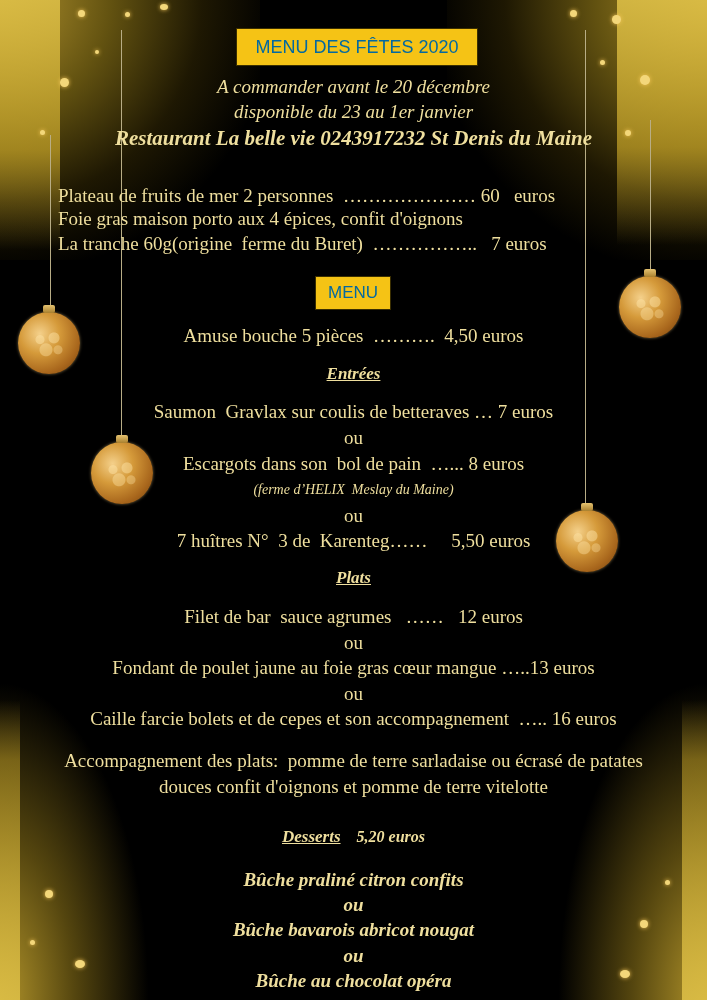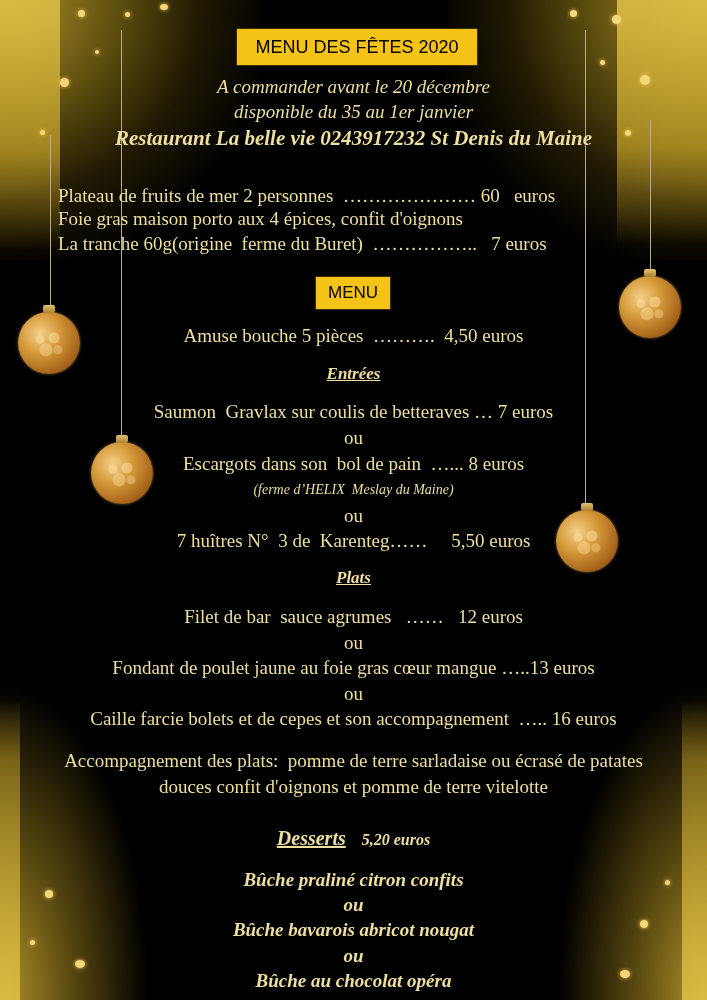--- a/index.html
+++ b/index.html
@@ -66,21 +66,21 @@
     background:
       radial-gradient(circle at 30% 40%, rgba(255,230,170,0.45) 0 4px, transparent 5px),
       radial-gradient(circle at 65% 35%, rgba(255,230,170,0.45) 0 5px, transparent 6px),
       radial-gradient(circle at 45% 70%, rgba(255,230,170,0.4) 0 6px, transparent 7px),
       radial-gradient(circle at 75% 70%, rgba(255,230,170,0.35) 0 4px, transparent 5px);
   }
 
   .content { position: absolute; left: 0; top: 0; width: 707px; height: 1000px; }
   .line { position: absolute; left: 0; width: 707px; text-align: center; white-space: nowrap; }
   .label-box {
-    position: absolute; background: #f5c315; color: #000000;
+    position: absolute; background: #f5c315; color: #0369a1;
     font-family: "Liberation Sans", sans-serif; text-align: center;
     border: 1px solid #3a2e00;
   }
   .italic { font-style: italic; }
   .bold-italic { font-style: italic; font-weight: bold; }
   .underline { text-decoration: underline; text-align: center; }
   .body-text { font-size: 19px; }
   .left-line { position: absolute; left: 58px; white-space: nowrap; font-size: 19px; }
 </style>
 </head>
@@ -127,21 +127,21 @@
 <div class="string" style="left:650px;top:120px;height:153px;"></div>
 <div class="ornament" style="left:619px;top:276px;"></div>
 
 <div class="content">
 
   <div class="label-box" style="left:236px;top:28px;width:240px;height:36px;line-height:36px;font-size:18px;">
     <span>MENU DES FÊTES 2020</span>
   </div>
 
   <div class="line italic" style="top:76px;font-size:19px;">A commander avant le 20 décembre</div>
-  <div class="line italic" style="top:101px;font-size:19px;">disponible du 35 au 1er janvier</div>
+  <div class="line italic" style="top:101px;font-size:19px;">disponible du 23 au 1er janvier</div>
   <div class="line bold-italic" style="top:126px;font-size:21px;">Restaurant La belle vie 0243917232 St Denis du Maine</div>
 
   <div class="left-line" style="top:175px;margin-top:10px;">
     <span>Plateau de fruits de mer 2 personnes</span>&nbsp;&nbsp;<span>…………………</span>&nbsp;<span style="white-space:pre;">60   euros</span>
   </div>
   <div class="left-line" style="top:208px;">
     <span>Foie gras maison porto aux 4 épices, confit d'oignons</span>
   </div>
   <div class="left-line" style="top:233px;">
     <span style="white-space:pre;">La tranche 60g(origine  ferme du Buret)</span>&nbsp;&nbsp;<span>……………..</span>&nbsp;&nbsp;&nbsp;<span>7 euros</span>
@@ -169,21 +169,21 @@
   <div class="line body-text" style="top:606px;white-space:pre;">Filet de bar  sauce agrumes   ……   12 euros</div>
   <div class="line body-text" style="top:632px;">ou</div>
   <div class="line body-text" style="top:657px;white-space:pre;">Fondant de poulet jaune au foie gras cœur mangue …..13 euros</div>
   <div class="line body-text" style="top:683px;">ou</div>
   <div class="line body-text" style="top:708px;white-space:pre;">Caille farcie bolets et de cepes et son accompagnement  ….. 16 euros</div>
 
   <div class="line body-text" style="top:750px;white-space:pre;">Accompagnement des plats:  pomme de terre sarladaise ou écrasé de patates</div>
   <div class="line body-text" style="top:776px;">douces confit d'oignons et pomme de terre vitelotte</div>
 
   <div class="line" style="top:827px;">
-    <span class="bold-italic underline" style="font-size:20px;">Desserts</span>&nbsp;&nbsp;&nbsp;&nbsp;<span class="bold-italic" style="font-size:16px;">5,20 euros</span>
+    <span class="bold-italic underline" style="font-size:17px;">Desserts</span>&nbsp;&nbsp;&nbsp;&nbsp;<span class="bold-italic" style="font-size:16px;">5,20 euros</span>
   </div>
 
   <div class="line bold-italic" style="top:869px;font-size:19px;">Bûche praliné citron confits</div>
   <div class="line bold-italic" style="top:894px;font-size:19px;">ou</div>
   <div class="line bold-italic" style="top:919px;font-size:19px;">Bûche bavarois abricot nougat</div>
   <div class="line bold-italic" style="top:945px;font-size:19px;">ou</div>
   <div class="line bold-italic" style="top:970px;font-size:19px;">Bûche au chocolat opéra</div>
 </div>
 
 </body></html>

